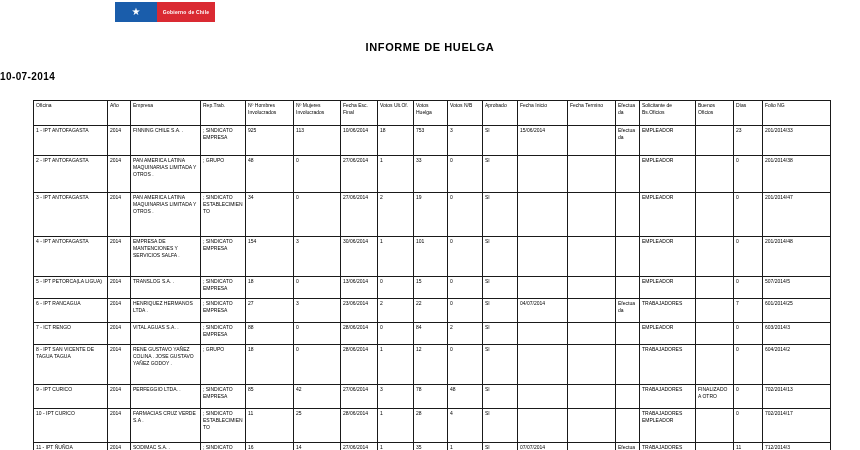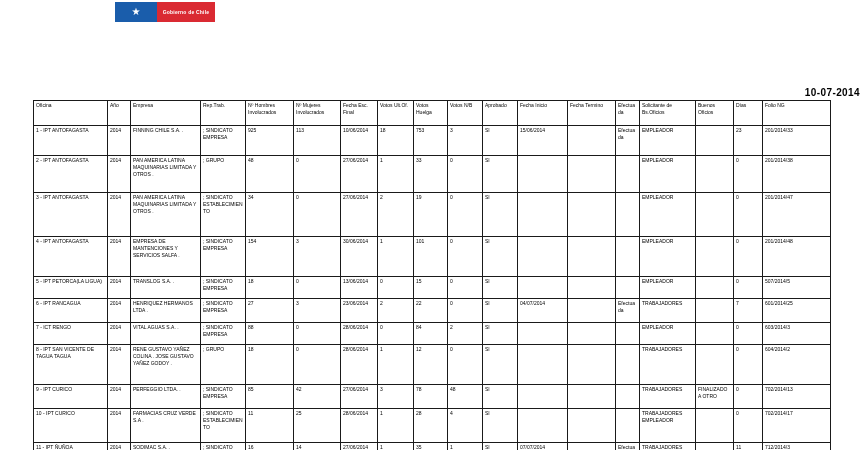--- a/index.html
+++ b/index.html
@@ -52,25 +52,24 @@
     text-align: center;
     font-size: 11px;
     font-weight: bold;
     letter-spacing: 0.6px;
   }
   .page-date {
     position: absolute;
     top: 71px;
     left: 0;
     width: 100%;
-    text-align: right;
+    text-align: left;
     font-size: 10px;
     font-weight: bold;
     letter-spacing: 0.4px;
-    margin-top: 16px;
   }
   table.report {
     position: absolute;
     left: 33px;
     top: 100px;
     width: 797px;
     border-collapse: collapse;
     table-layout: fixed;
     font-size: 5px;
     line-height: 1.35;
@@ -104,20 +103,21 @@
 
   <div class="logo">
     <div class="logo-blue">
       <span>★</span>
     </div>
     <div class="logo-red">
       <span>Gobierno de Chile</span>
     </div>
   </div>
 
+  <div class="page-title">INFORME DE HUELGA</div>
   <div class="page-date">10-07-2014</div>
 
   <table class="report">
     <colgroup>
       <col style="width:74px">
         <col style="width:23px">
         <col style="width:70px">
         <col style="width:45px">
       <col style="width:48px">
         <col style="width:47px">

